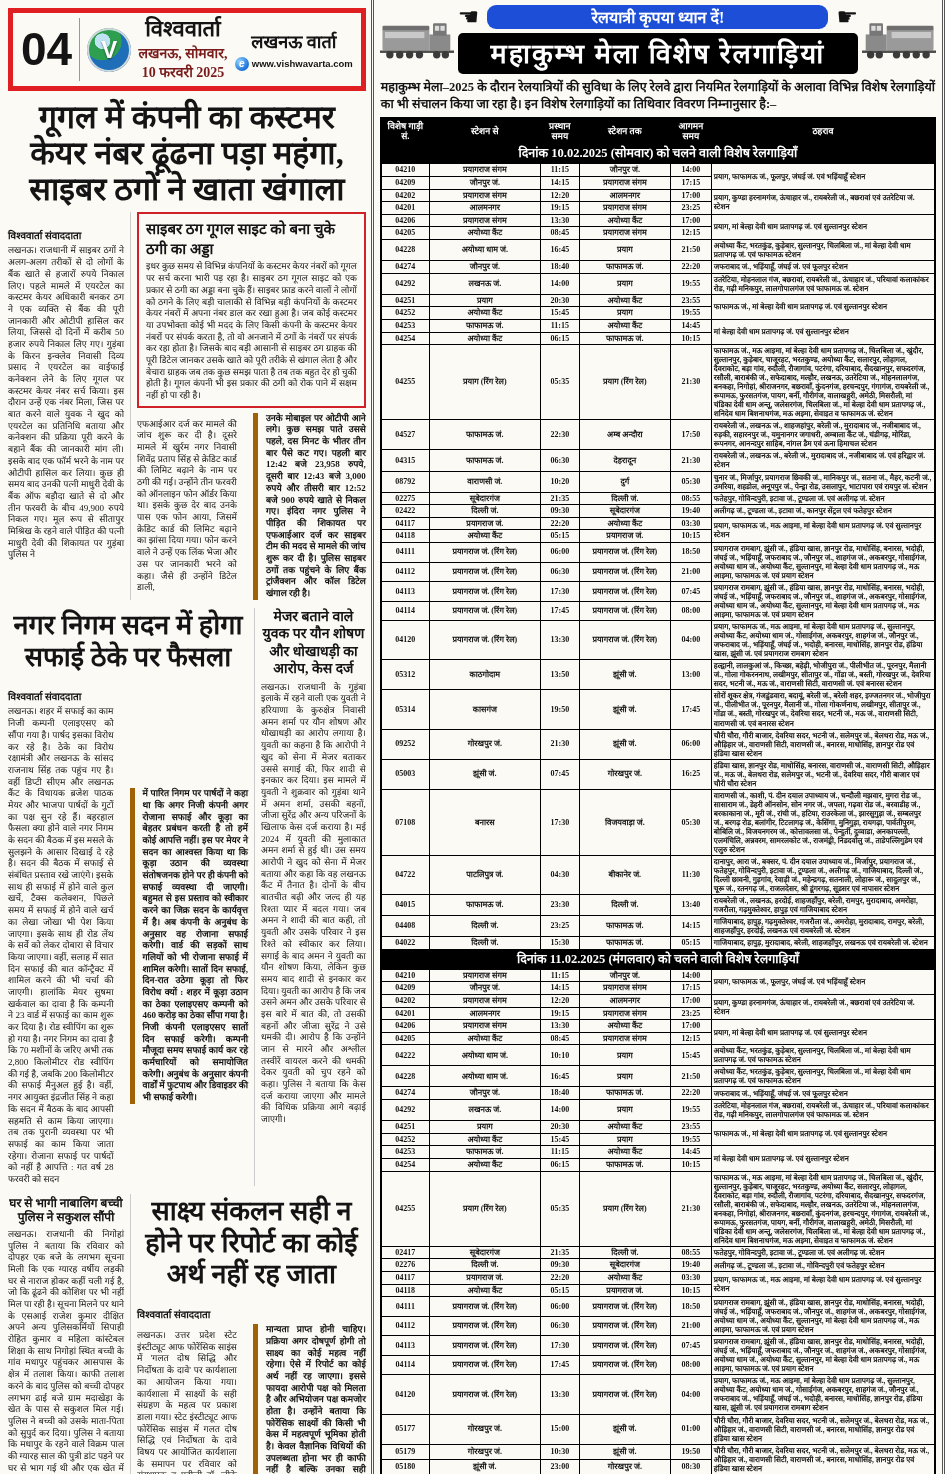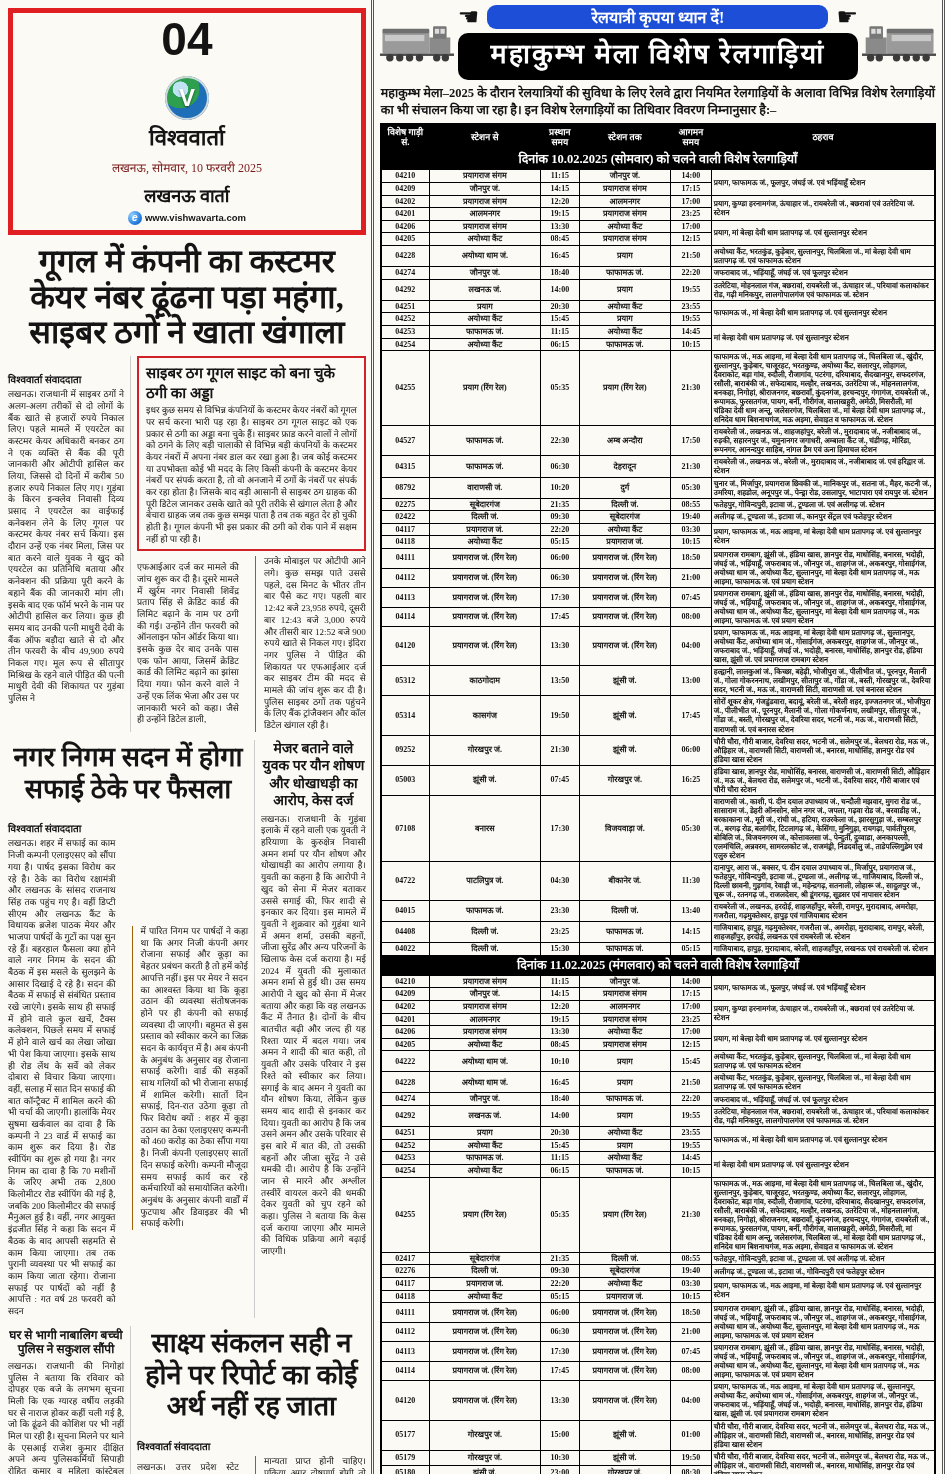--- a/index.html
+++ b/index.html
@@ -1,58 +1,58 @@
 <!DOCTYPE html>
 <html lang="hi"><head>
 <meta charset="utf-8">
 <style>
   html,body{margin:0;padding:0;background:#e9e6dd;}
   body{width:945px;font-family:"Liberation Serif","DejaVu Serif",serif;color:#141414;}
   .page{display:flex;width:945px;background:#fbfaf5;border-right:3px double #555;box-sizing:border-box;}
   
   .left-col{width:372px;padding:8px 5px 8px 8px;box-sizing:border-box;}
-  .masthead{border:5px solid #e01f23;display:flex;align-items:center;gap:7px;padding:5px 8px;flex-direction:column;}
+  .masthead{border:5px solid #e01f23;display:flex;align-items:center;gap:7px;padding:5px 8px;}
   .page-num{font-size:46px;font-weight:bold;line-height:.95;font-family:"Liberation Sans",sans-serif;}
   .mast-div{width:1px;align-self:stretch;background:#999;}
   .logo{width:44px;height:44px;border-radius:50%;background:radial-gradient(circle at 35% 30%,#bfe3f2 0 18%,#2e9e4f 19% 45%,#1e6fb8 46% 75%,#17425e 76%);display:flex;align-items:center;justify-content:center;flex:0 0 auto;box-shadow:0 0 0 2px #cfd8dd inset;}
   .logo-v{color:#fff;font-weight:900;font-size:24px;font-family:"Liberation Sans",sans-serif;text-shadow:0 1px 2px #0008;}
   .mast-center{text-align:center;flex:1;}
   .paper-name{font-size:22px;font-weight:700;line-height:1;}
-  .dateline{font-size:12px;font-weight:normal;color:#7a1b1b;margin-top:10px;}
+  .dateline{font-size:14px;font-weight:bold;color:#7a1b1b;margin-top:3px;}
   .mast-right{text-align:center;}
   .edition{font-size:18px;font-weight:900;}
   .website{display:flex;align-items:center;gap:3px;font-size:9.5px;font-weight:bold;font-family:"Liberation Sans",sans-serif;margin-top:4px;}
   .ie-icon{width:14px;height:14px;border-radius:50%;background:radial-gradient(circle at 30% 30%,#8fd0ff,#1c74d9 70%);color:#fff;font-weight:900;font-size:10px;line-height:14px;text-align:center;font-style:italic;flex:0 0 auto;}
   .headline-xl{font-size:32px;font-weight:900;text-align:center;line-height:1.12;margin:9px 0 5px;}
   .headline-l{font-size:27px;font-weight:900;text-align:center;line-height:1.18;margin:2px 0 4px;}
   .headline-m{font-size:12px;font-weight:900;text-align:center;line-height:1.22;margin:2px 0 4px;}
   .headline-s{font-size:14px;font-weight:900;text-align:center;line-height:1.25;margin:0 0 4px;}
   .byline{font-weight:bold;font-size:10px;margin:16px 0 3px;}
   .btext{font-size:9px;line-height:1.3;text-align:justify;}
   .cols{display:flex;gap:16px;align-items:center;}
-  .cols>div+div{border-left:1px solid #a16207;padding-left:8px;}
+  .cols>div+div{border-left:5px solid #a16207;padding-left:8px;font-weight:bold;}
   .a1-body{display:flex;gap:6px;margin-top:2px;}
   .a1-c1{width:116px;flex:0 0 auto;}
   .a1-right{flex:1;min-width:0;border-left:1px solid #ccc;padding-left:6px;}
   .red-box{border:2px solid #cf2127;padding:4px 7px;margin-bottom:5px;}
   .red-box-title{font-size:15px;font-weight:900;margin-bottom:3px;}
   .band{display:flex;gap:6px;margin-top:8px;}
   .band2-left{width:240px;flex:0 0 auto;}
   .band2-right{flex:1;min-width:0;border-left:1px solid #ccc;padding-left:6px;}
   .band3-left{width:116px;flex:0 0 auto;}
   .band3-right{flex:1;min-width:0;border-left:1px solid #ccc;padding-left:6px;}
   
   .right-col{width:573px;border-left:3px double #555;padding:5px 6px;box-sizing:border-box;}
   .rail-banner{display:flex;align-items:center;gap:4px;}
   .train{flex:0 0 auto;}
   .banner-mid{flex:1;min-width:0;}
   .notice-row{display:flex;align-items:center;gap:8px;}
   .hand{font-size:24px;line-height:1;}
   .notice-bar{flex:1;background:#1d4ed8;color:#fff;font-weight:900;font-size:16px;text-align:center;border-radius:9px;padding:1px 0;}
-  .title-bar{background:#000;color:#fff;font-weight:900;font-size:27px;text-align:center;border-radius:10px;padding:1px 0 9px;margin-top:4px;letter-spacing:2px;}
+  .title-bar{background:#000;color:#fff;font-weight:900;font-size:27px;text-align:center;border-radius:5px;padding:1px 0 3px;margin-top:4px;letter-spacing:2px;}
   .rail-intro{font-size:12.5px;font-weight:bold;text-align:justify;line-height:1.35;margin:5px 1px 4px;}
   table.rail-table{width:100%;border-collapse:collapse;border:2px solid #000;table-layout:fixed;}
   .rail-table th{background:#000;color:#fff;font-size:9px;padding:2px 1px;border:1px solid #000;line-height:1.15;}
   .rail-table td{border:1px solid #000;font-size:8px;padding:1px 2px;text-align:center;font-weight:bold;line-height:1.2;word-wrap:break-word;}
   .rail-table td.c-stops{font-size:7.4px;text-align:left;font-weight:600;line-height:1.22;}
   .rail-table tr.sec td{background:#000;color:#fff;font-size:12.5px;font-weight:900;padding:2px;}
   .c-no{width:45px;} .c-from{width:108px;} .c-dep{width:36px;} .c-to{width:88px;} .c-arr{width:38px;}
 </style>
 </head>
 <body>

